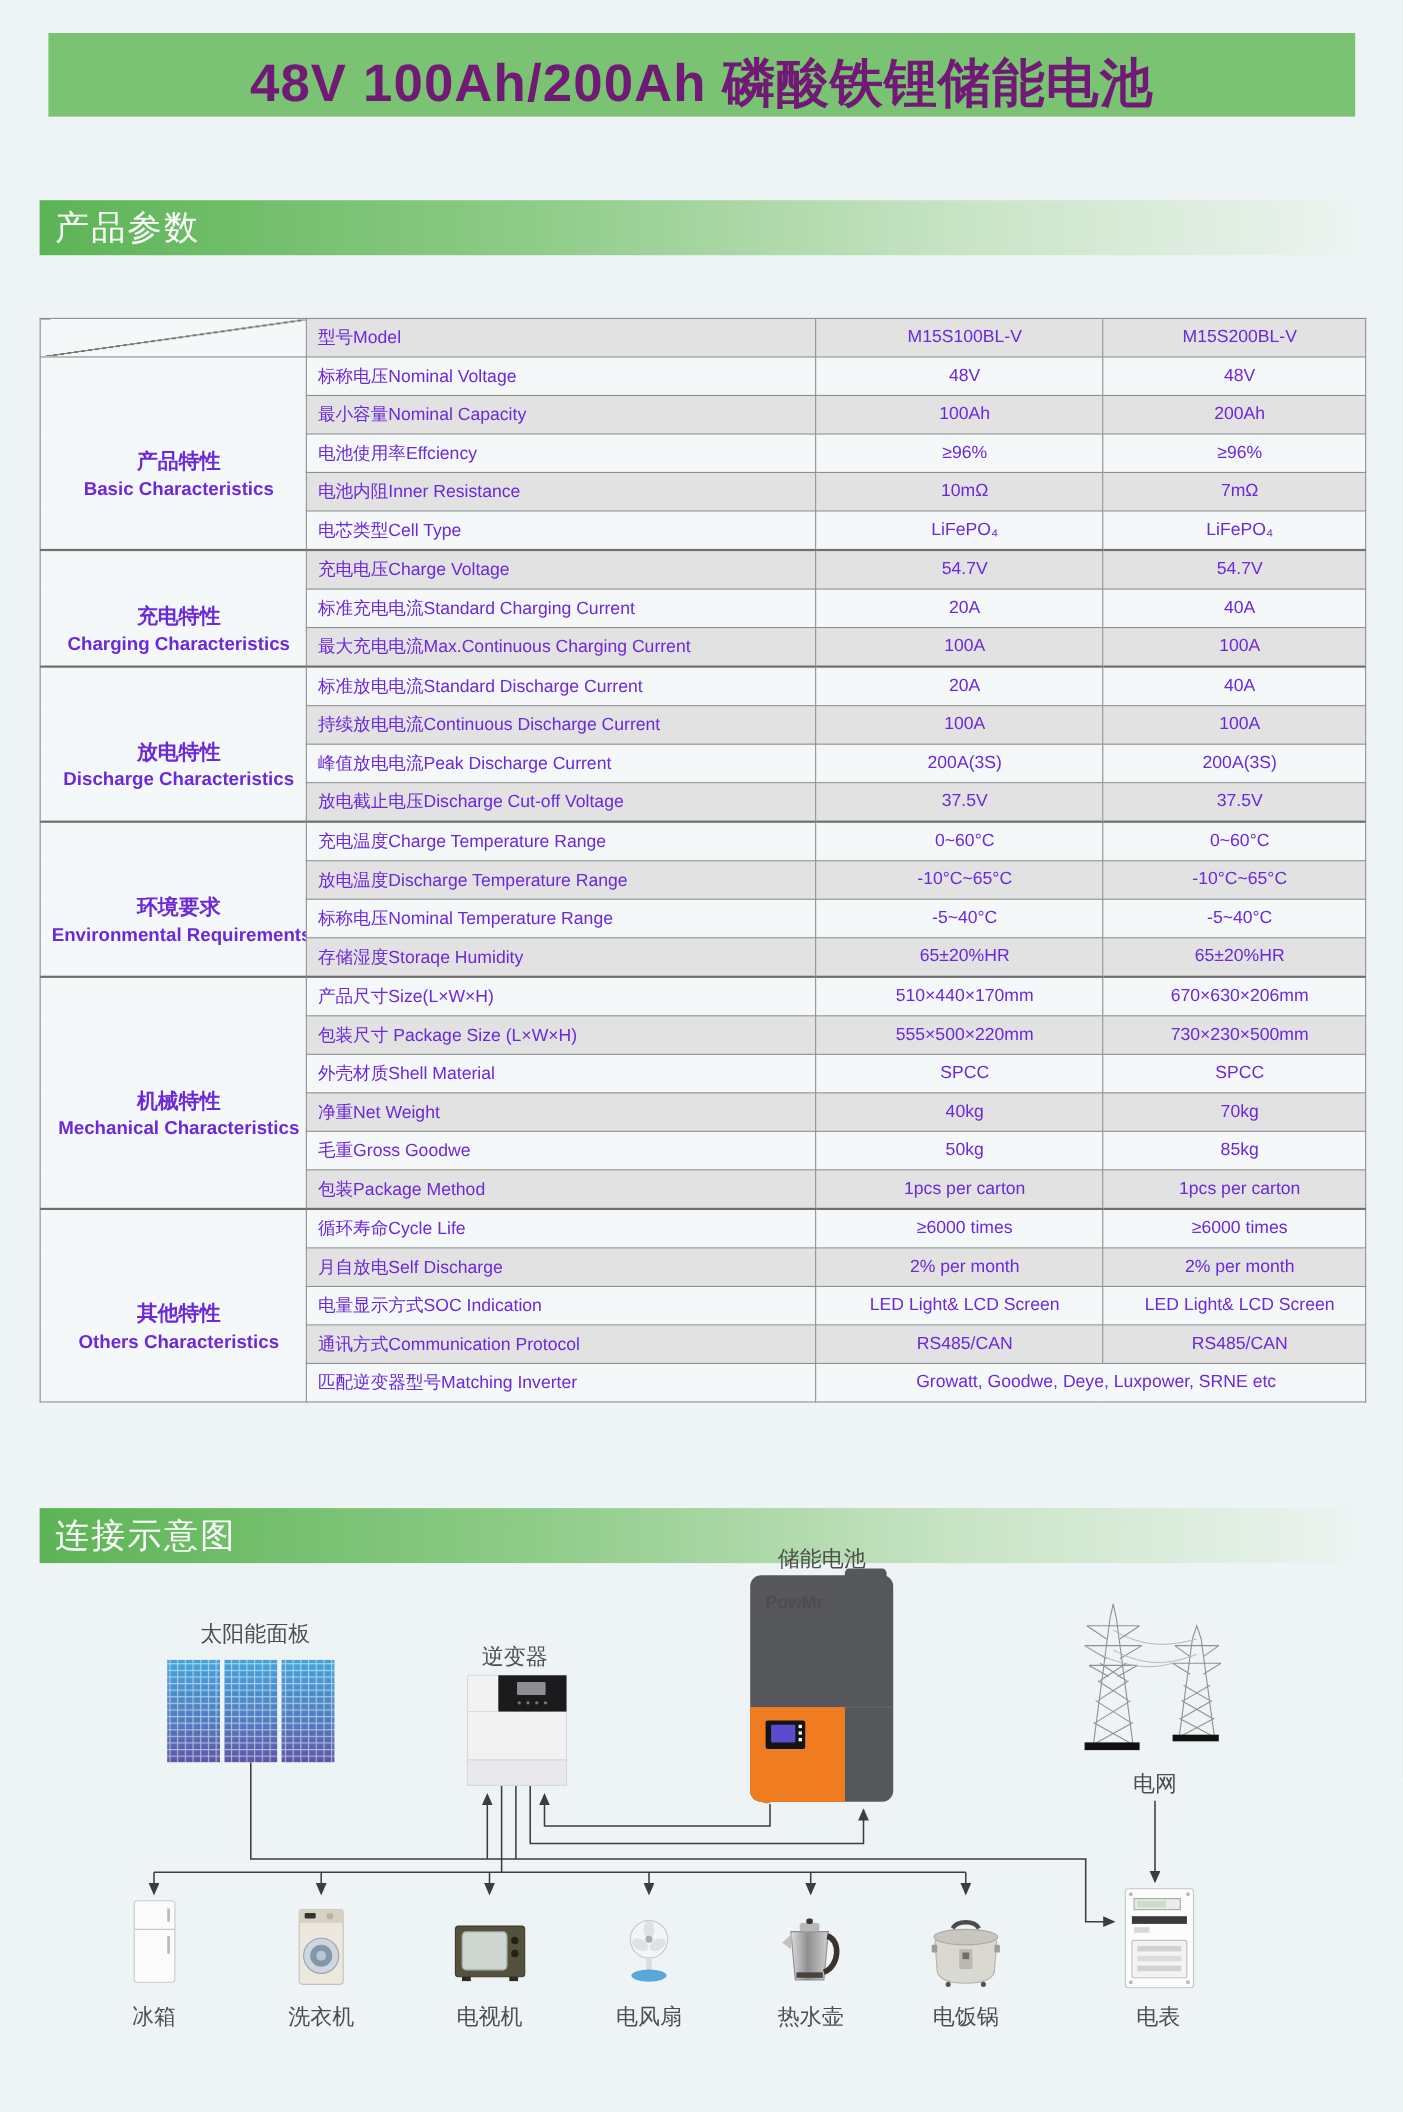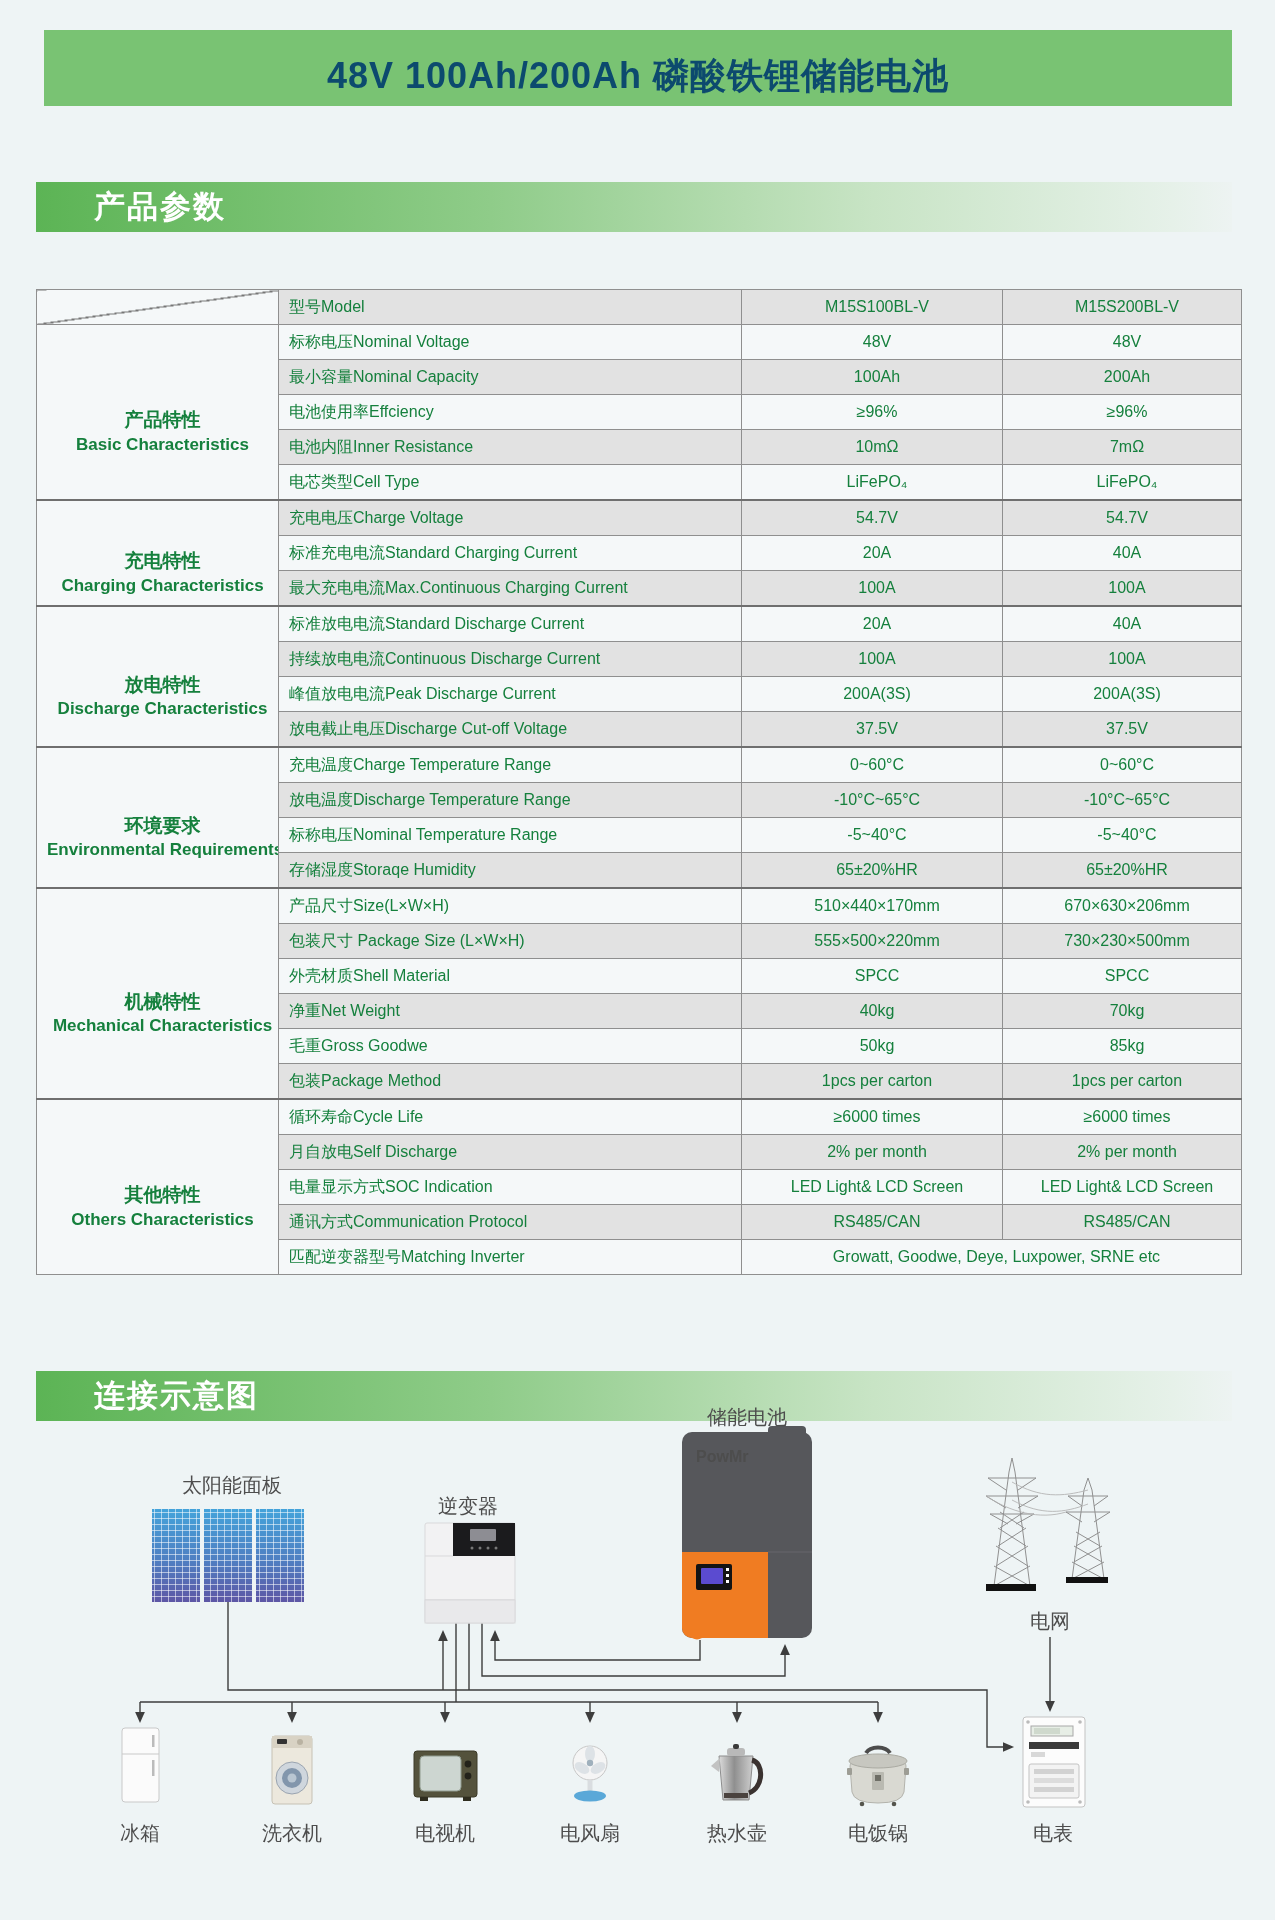--- a/index.html
+++ b/index.html
@@ -1,31 +1,31 @@
 <!DOCTYPE html>
 <html><head>
 <meta charset="utf-8">
 <style>
   html,body{margin:0;padding:0;background:#dfe7ea;}
   .page{position:relative;width:1275px;height:1920px;margin:0 auto;background:#eef4f5;
         font-family:"Liberation Sans",sans-serif;color:#333;overflow:hidden;}
   
   .banner{position:absolute;left:44px;top:30px;width:1188px;height:76px;background:#79c373;
           display:flex;align-items:center;justify-content:center;}
-  .banner span{color:#0c4a6e;font-size:36px;font-weight:bold;letter-spacing:1px;margin-top:16px;}
+  .banner span{color:#701a75;font-size:48px;font-weight:bold;letter-spacing:1px;margin-top:16px;}
   
   .secbar{position:absolute;left:36px;width:1196px;height:50px;
           background:linear-gradient(90deg,#5cb455 0%,#8fcc89 38%,#c8e4c5 70%,#e6f1e9 95%,#edf3f2 100%);
           display:flex;align-items:center;}
-  .secbar span{color:#fff;font-size:31px;font-weight:700;padding-left:14px;letter-spacing:2px;margin-left:44px;}
+  .secbar span{color:#fff;font-size:31px;font-weight:400;padding-left:14px;letter-spacing:2px;}
   #bar-params{top:182px;}
   #bar-diagram{top:1371px;text-align:right;}
   
   table.spec{position:absolute;left:36px;top:289px;width:1195px;border-collapse:collapse;
-             table-layout:fixed;font-size:16px;color:#15803d;}
+             table-layout:fixed;font-size:16px;color:#6d28d9;}
   table.spec td{border:1px solid #8f8f8f;height:34px;padding:0 0 0 10px;overflow:hidden;
                 white-space:nowrap;}
   td.c-group{width:231px;text-align:center;padding:0 4px;background:#f5f8f9;white-space:normal;}
   td.c-param{width:452px;}
   td.c-val{width:250px;text-align:center;padding:0 2px;}
   td.c-val2{width:228px;text-align:center;padding:0 2px;margin-top:19px;}
   tr.r-gray td.c-param,tr.r-gray td.c-val,tr.r-gray td.c-val2{background:#e2e2e2;}
   tr.r-light td.c-param,tr.r-light td.c-val,tr.r-light td.c-val2{background:#f5f8f9;}
   tr.gtop td{border-top:2px solid #6f6f6f;}
   td.diag{background:#f5f8f9 linear-gradient(to bottom right,

